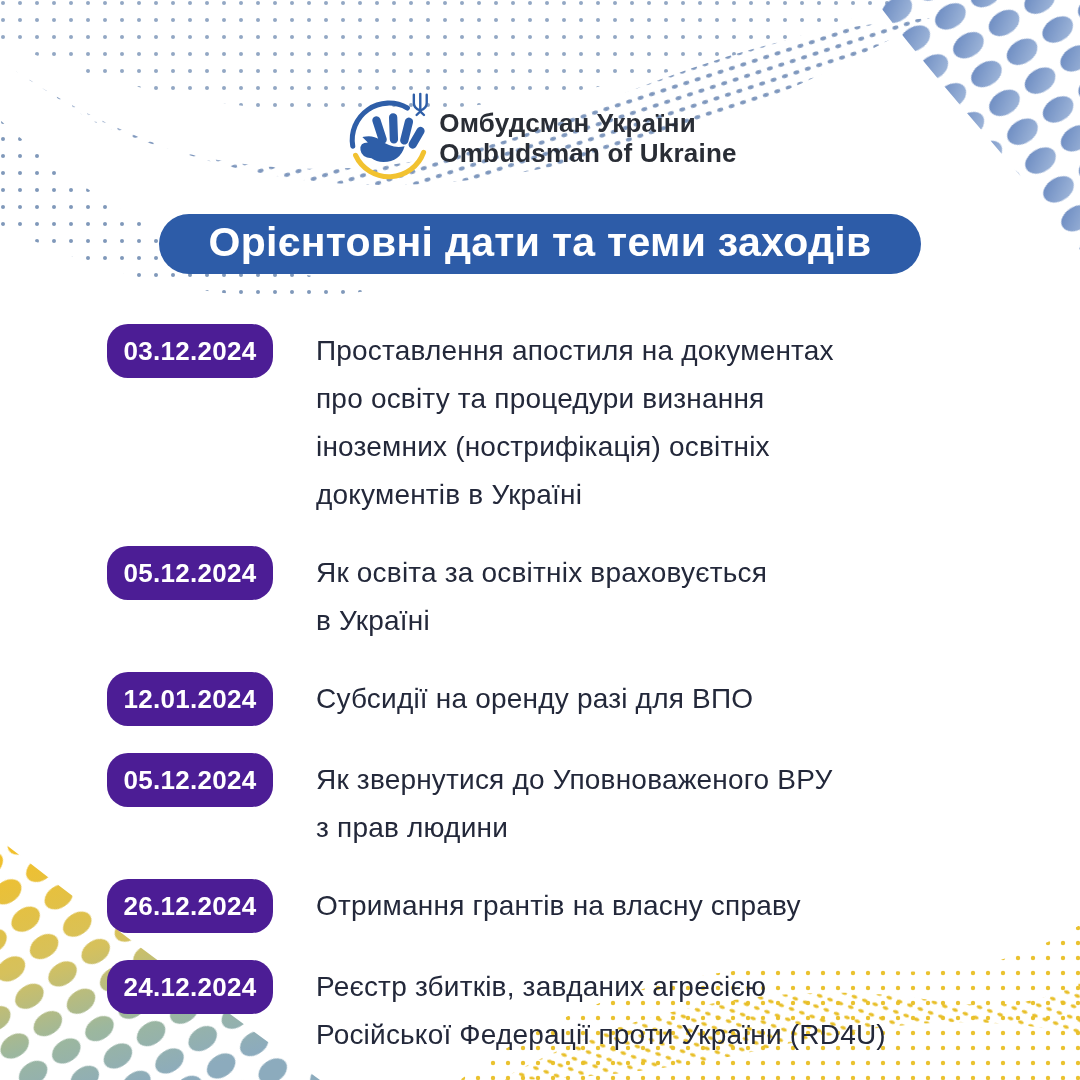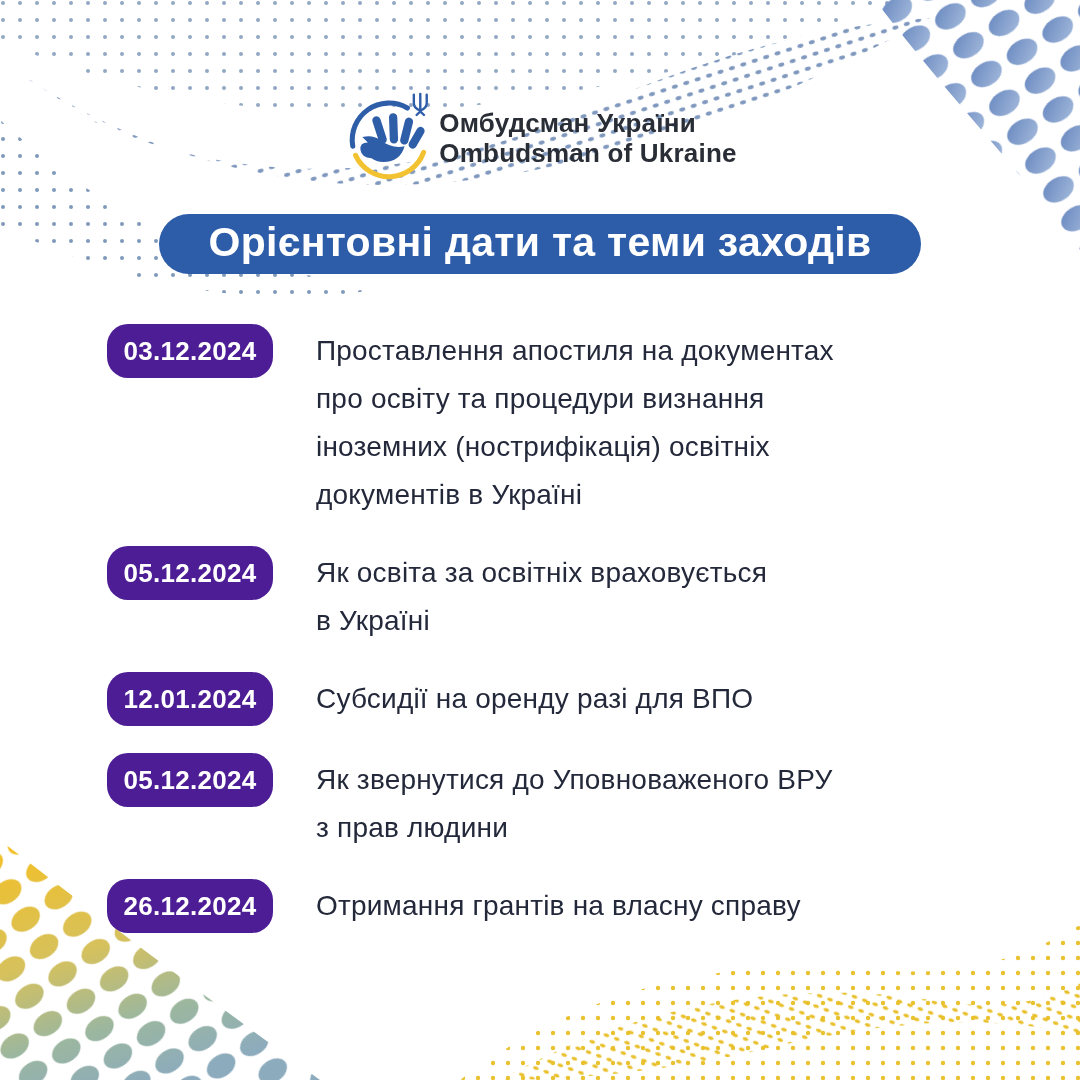--- a/index.html
+++ b/index.html
@@ -174,16 +174,21 @@
     <div class="date-badge">05.12.2024</div>
     <div class="topic">Як звернутися до Уповноваженого ВРУ
 з прав людини</div>
   </div>
 
   <div class="event-row">
     <div class="date-badge">26.12.2024</div>
     <div class="topic">Отримання грантів на власну справу</div>
   </div>
 
+  <div class="event-row">
+    <div class="date-badge">24.12.2024</div>
+    <div class="topic">Реєстр збитків, завданих агресією
+Російської Федерації проти України (RD4U)</div>
+  </div>
 </div>
 
   </div>
 </div>
 
 </body></html>

